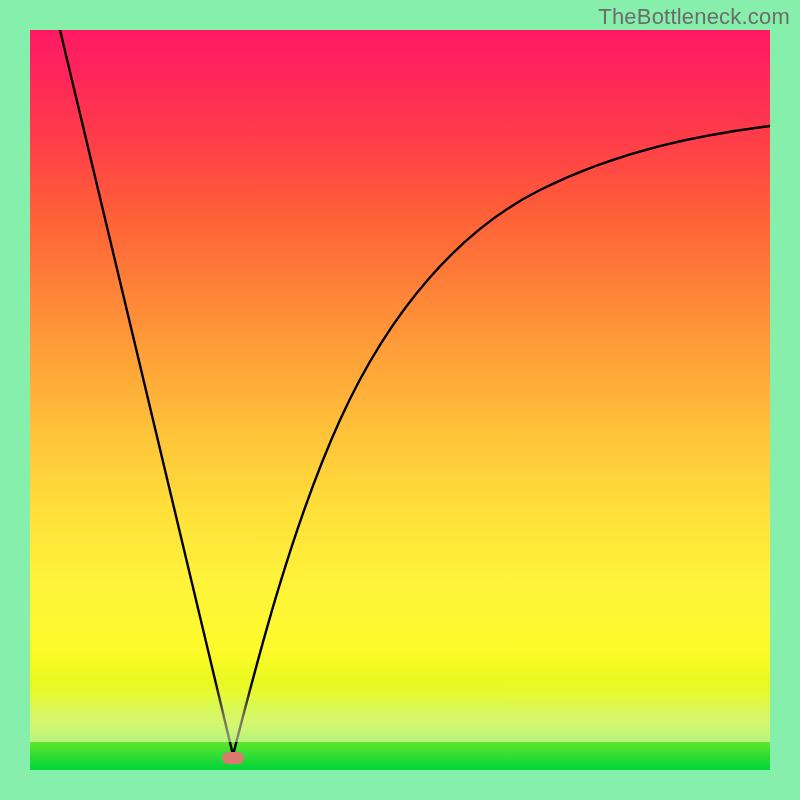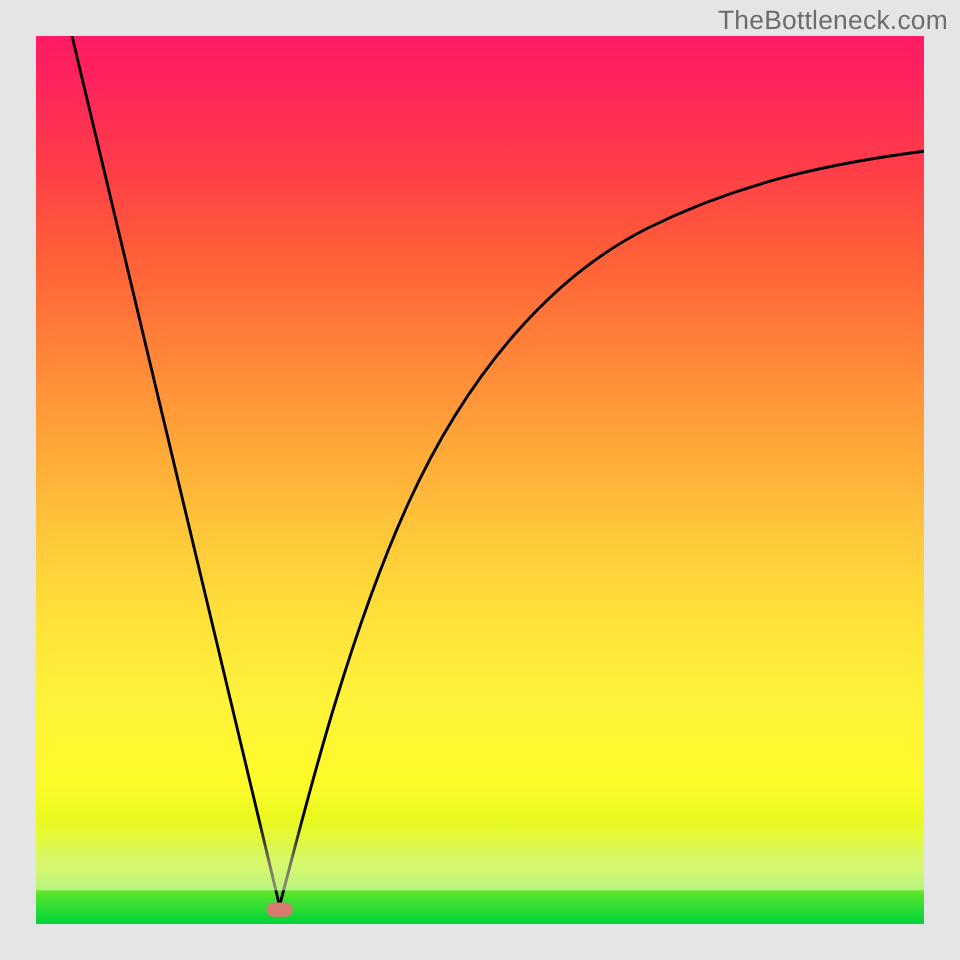--- a/index.html
+++ b/index.html
@@ -8,21 +8,21 @@
     width: 800px;
     height: 800px;
     background: #000;
     overflow: hidden;
     font-family: Arial, Helvetica, sans-serif;
   }
   .frame {
     position: relative;
     width: 800px;
     height: 800px;
-    background: #e5e5e5;
+    background: #86efac;
   }
   .plot {
     position: absolute;
     left: 30px;
     top: 30px;
     width: 740px;
     height: 740px;
     
     background: linear-gradient(
       to top,

